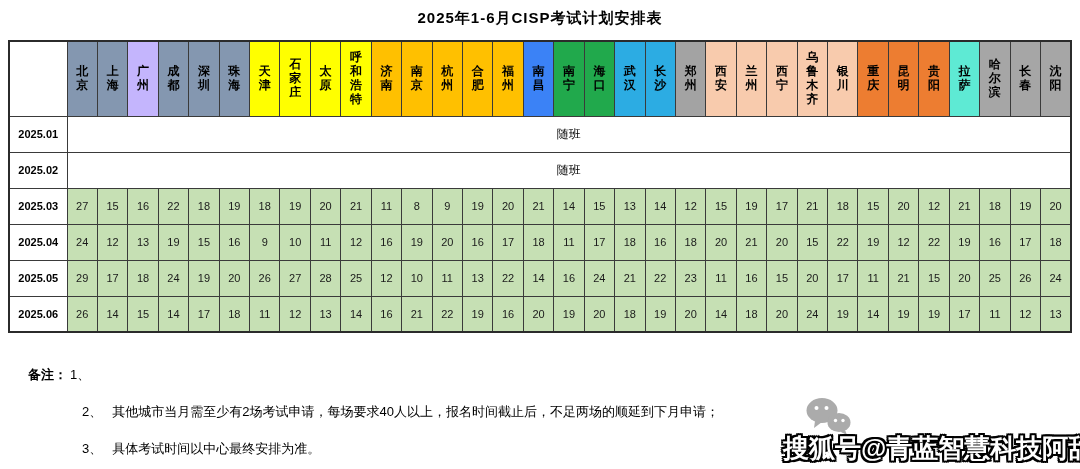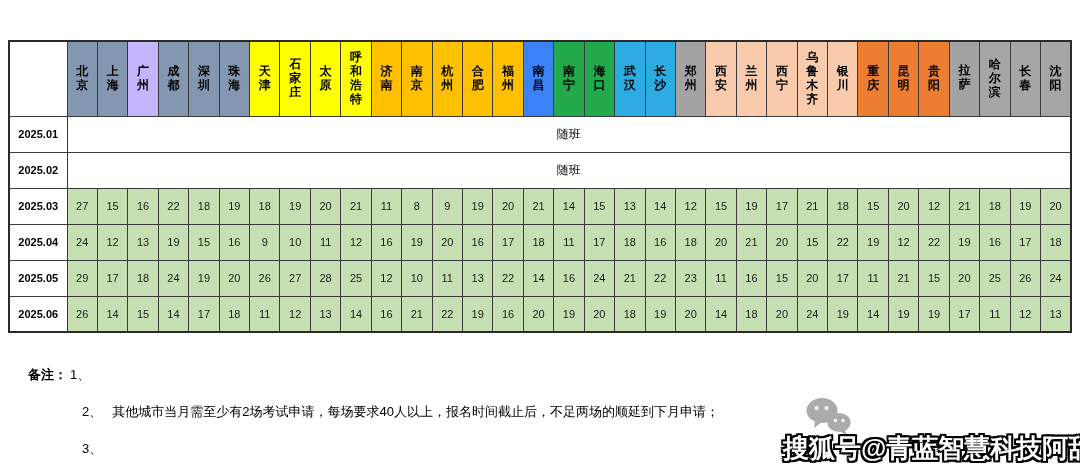--- a/index.html
+++ b/index.html
@@ -62,20 +62,21 @@
       -2px -2px 0 #000, 2px -2px 0 #000, -2px 2px 0 #000, 2px 2px 0 #000,
       -2px 0 0 #000, 2px 0 0 #000, 0 -2px 0 #000, 0 2px 0 #000;
     letter-spacing:0px;
   }
 </style>
 </head>
 <body>
 
 <div class="page">
 
+  <div class="title">2025年1-6月CISP考试计划安排表</div>
 
   <table class="schedule">
     <colgroup>
       <col style="width:58px">
     </colgroup>
     <thead>
       <tr id="header-row">
           <th class="corner"></th>
           <th class="city" style="background: rgb(132, 151, 176);"><span class="vname">北京</span></th>
           <th class="city" style="background: rgb(132, 151, 176);"><span class="vname">上海</span></th>
@@ -99,21 +100,21 @@
           <th class="city" style="background: rgb(44, 172, 227);"><span class="vname">长沙</span></th>
           <th class="city" style="background: #a3a3a3;"><span class="vname">郑州</span></th>
           <th class="city" style="background: rgb(248, 203, 173);"><span class="vname">西安</span></th>
           <th class="city" style="background: rgb(248, 203, 173);"><span class="vname">兰州</span></th>
           <th class="city" style="background: rgb(248, 203, 173);"><span class="vname">西宁</span></th>
           <th class="city" style="background: rgb(248, 203, 173);"><span class="vname">乌鲁木齐</span></th>
           <th class="city" style="background: rgb(248, 203, 173);"><span class="vname">银川</span></th>
           <th class="city" style="background: rgb(237, 125, 49);"><span class="vname">重庆</span></th>
           <th class="city" style="background: rgb(237, 125, 49);"><span class="vname">昆明</span></th>
           <th class="city" style="background: rgb(237, 125, 49);"><span class="vname">贵阳</span></th>
-          <th class="city" style="background: #a3a3a3; font-family: Liberation Mono, monospace;"><span class="vname">拉萨</span></th>
+          <th class="city" style="background: #5eead4;"><span class="vname">拉萨</span></th>
           <th class="city" style="background: rgb(166, 166, 166);"><span class="vname">哈尔滨</span></th>
           <th class="city" style="background: rgb(166, 166, 166);"><span class="vname">长春</span></th>
           <th class="city" style="background: rgb(166, 166, 166);"><span class="vname">沈阳</span></th>
         </tr>
     </thead>
     <tbody id="body-rows">
         <tr>
           <th class="rowlabel">2025.01</th>
           <td colspan="33" class="merged">随班</td>
         </tr>
@@ -272,20 +273,21 @@
     <div class="note-line">
       <span class="bz">备注：</span>
       <span class="num">1、</span>
     </div>
     <div class="note-line indent">
       <span class="num">2、</span>
       <span class="note-text">其他城市当月需至少有2场考试申请，每场要求40人以上，报名时间截止后，不足两场的顺延到下月申请；</span>
     </div>
     <div class="note-line indent">
       <span class="num">3、</span>
+      <span class="note-text">具体考试时间以中心最终安排为准。</span>
     </div>
   </div>
 
   <div class="wm-wechat">
     <svg width="46" height="40" viewBox="0 0 46 40" aria-hidden="true">
       <ellipse cx="17" cy="14.5" rx="15.5" ry="12.5" fill="#ababab"></ellipse>
       <path d="M10 25 L9 32 L17 26 Z" fill="#ababab"></path>
       <circle cx="11.5" cy="12" r="2" fill="#ffffff"></circle>
       <circle cx="21.5" cy="12" r="2" fill="#ffffff"></circle>
       <ellipse cx="34" cy="26.5" rx="11.5" ry="9.5" fill="#ababab"></ellipse>

